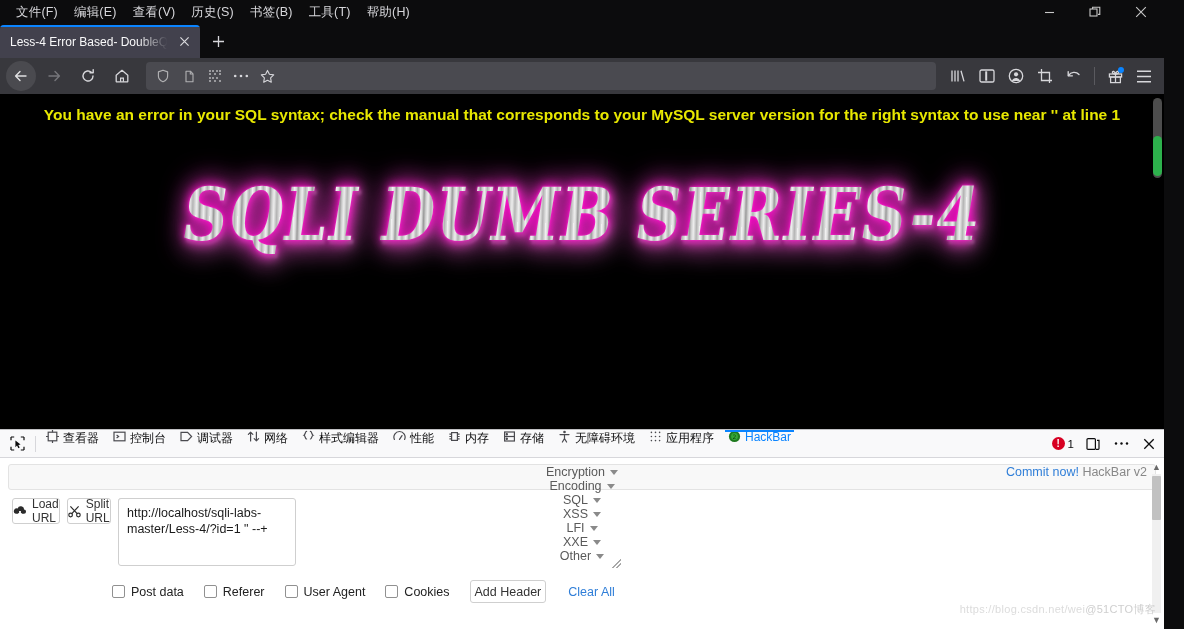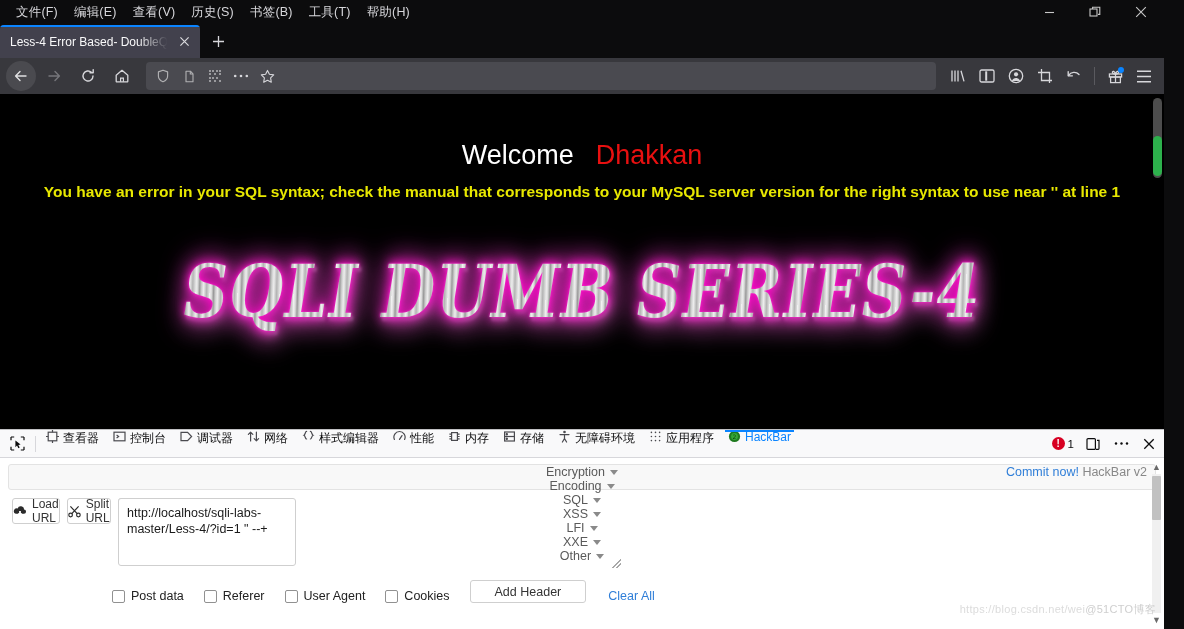--- a/index.html
+++ b/index.html
@@ -140,26 +140,26 @@
     font-family: "Liberation Sans", sans-serif; line-height: 16px; position: relative;
     outline: none;
   }
   .ta-wrap { position: relative; flex: 0 0 505px; }
   .ta-grip { position: absolute; right: 2px; bottom: 2px; width: 9px; height: 9px;
              background:
                linear-gradient(135deg, transparent 46%, #a8a8a8 46%, #a8a8a8 56%, transparent 56%),
                linear-gradient(135deg, transparent 70%, #a8a8a8 70%, #a8a8a8 80%, transparent 80%);
   }
 
-  .hb-opts { display: flex; align-items: flex-end; gap: 0; padding: 10px 0 0 112px; }
+  .hb-opts { display: flex; align-items: center; gap: 0; padding: 10px 0 0 112px; }
   .chkitem { display: flex; align-items: center; gap: 6px; margin-right: 20px; font-size: 12.5px; color: #222; }
   .chkbox { width: 13px; height: 13px; border: 1px solid #919191; border-radius: 2px; background: #fff; flex: 0 0 13px; }
   .hb-addhdr {
     height: 23px; border: 1px solid #cfcfcf; border-radius: 3px; background: #fff;
-    display: flex; align-items: center; padding: 0 24px; font-size: 12.5px; color: #333; margin-right: 22px;
+    display: flex; align-items: center; padding: 0 4px; font-size: 12.5px; color: #333; margin-right: 22px;
   }
   .hb-clear { font-size: 12.5px; color: #2f7ed8; }
 
   .hb-hdrrow { display: flex; align-items: center; padding: 9px 0 0 112px; }
 
   .hb-scroll { position: absolute; right: 1px; top: 2px; width: 13px; bottom: 2px; }
   .hb-scroll .hs-up, .hb-scroll .hs-dn { height: 14px; display: flex; align-items: center; justify-content: center; color: #6a6a6a; font-size: 9px; }
   .hb-scroll .hs-track { position: absolute; top: 14px; bottom: 14px; left: 2px; width: 9px; background: #f0f0f0; }
   .hb-scroll .hs-thumb { position: absolute; top: 16px; left: 2px; width: 9px; height: 44px; background: #c1c1c1; border-radius: 1px; }
 
@@ -330,23 +330,20 @@
       </div>
       <div class="ticon">
         <svg width="16" height="13" viewBox="0 0 16 13" stroke="#d7d7db" stroke-width="1.5">
             <path d="M1 1.3h14M1 6.5h14M1 11.7h14"></path>
           </svg>
       </div>
     </div>
   </div>
 
   <div class="content">
-    <div class="welcome">
-      <span>Welcome</span><span class="who">Dhakkan</span>
-    </div>
     <div class="errline">You have an error in your SQL syntax; check the manual that corresponds to your MySQL server version for the right syntax to use near '' at line 1</div>
     <div class="bannerwrap">
       <div class="banner">SQLI DUMB SERIES-4</div>
     </div>
 
     <div class="pagescroll">
       <div class="track"></div>
       <div class="thumb"></div>
     </div>
   </div>

